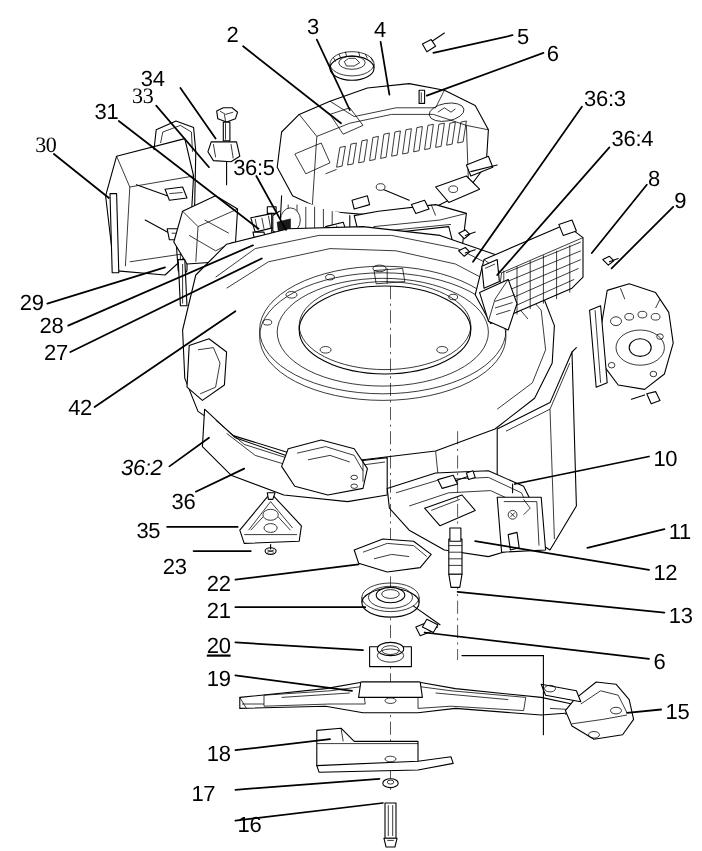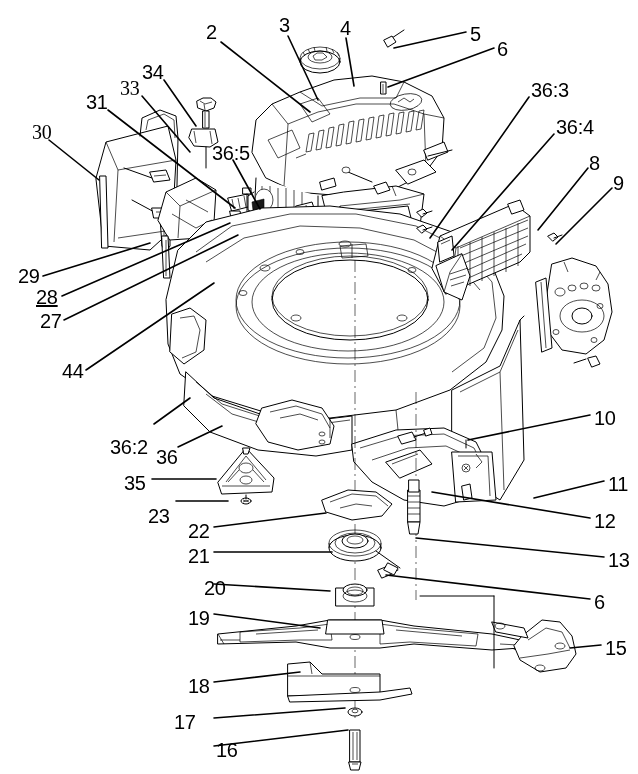--- a/index.html
+++ b/index.html
@@ -423,36 +423,36 @@
   <div id="callout-layer">
       <div class="callout" style="left: 206px; top: 22px;">2</div>
       <div class="callout" style="left: 279px; top: 15px;">3</div>
       <div class="callout" style="left: 340px; top: 18px;">4</div>
       <div class="callout" style="left: 470px; top: 24px;">5</div>
       <div class="callout" style="left: 497px; top: 39px;">6</div>
       <div class="callout" style="left: 531px; top: 80px;">36:3</div>
       <div class="callout" style="left: 556px; top: 117px;">36:4</div>
       <div class="callout" style="left: 589px; top: 153px;">8</div>
       <div class="callout" style="left: 613px; top: 173px;">9</div>
-      <div class="callout" style="left: 142px; top: 62px; text-align: center;">34</div>
+      <div class="callout" style="left: 128px; top: 62px; text-align: center;">34</div>
       <div class="callout" style="left: 120px; top: 78px; font-family: Liberation Serif, serif;">33</div>
       <div class="callout" style="left: 86px; top: 92px;">31</div>
       <div class="callout" style="left: 32px; top: 122px; font-family: Liberation Serif, serif;">30</div>
       <div class="callout" style="left: 212px; top: 143px;">36:5</div>
       <div class="callout" style="left: 18px; top: 266px;">29</div>
-      <div class="callout" style="left: 36px; top: 287px; text-decoration: underline;">28</div>
+      <div class="callout" style="left: 36px; top: 287px;">28</div>
       <div class="callout" style="left: 40px; top: 311px;">27</div>
-      <div class="callout" style="left: 62px; top: 361px;">44</div>
-      <div class="callout" style="left: 110px; top: 437px;">36:2</div>
+      <div class="callout" style="left: 62px; top: 361px;">42</div>
+      <div class="callout" style="left: 110px; top: 416px; font-style: italic;">36:2</div>
       <div class="callout" style="left: 156px; top: 447px;">36</div>
       <div class="callout" style="left: 124px; top: 473px;">35</div>
       <div class="callout" style="left: 148px; top: 506px;">23</div>
       <div class="callout" style="left: 188px; top: 521px;">22</div>
       <div class="callout" style="left: 188px; top: 546px;">21</div>
-      <div class="callout" style="left: 204px; top: 578px;">20</div>
+      <div class="callout" style="left: 188px; top: 578px; text-decoration: underline;">20</div>
       <div class="callout" style="left: 188px; top: 608px;">19</div>
       <div class="callout" style="left: 188px; top: 676px; text-align: center;">18</div>
       <div class="callout" style="left: 174px; top: 712px;">17</div>
       <div class="callout" style="left: 188px; top: 740px; margin-left: 28px;">16</div>
       <div class="callout" style="left: 594px; top: 408px;">10</div>
       <div class="callout" style="left: 608px; top: 474px;">11</div>
       <div class="callout" style="left: 594px; top: 511px;">12</div>
       <div class="callout" style="left: 608px; top: 550px;">13</div>
       <div class="callout" style="left: 594px; top: 592px;">6</div>
       <div class="callout" style="left: 605px; top: 638px;">15</div>

